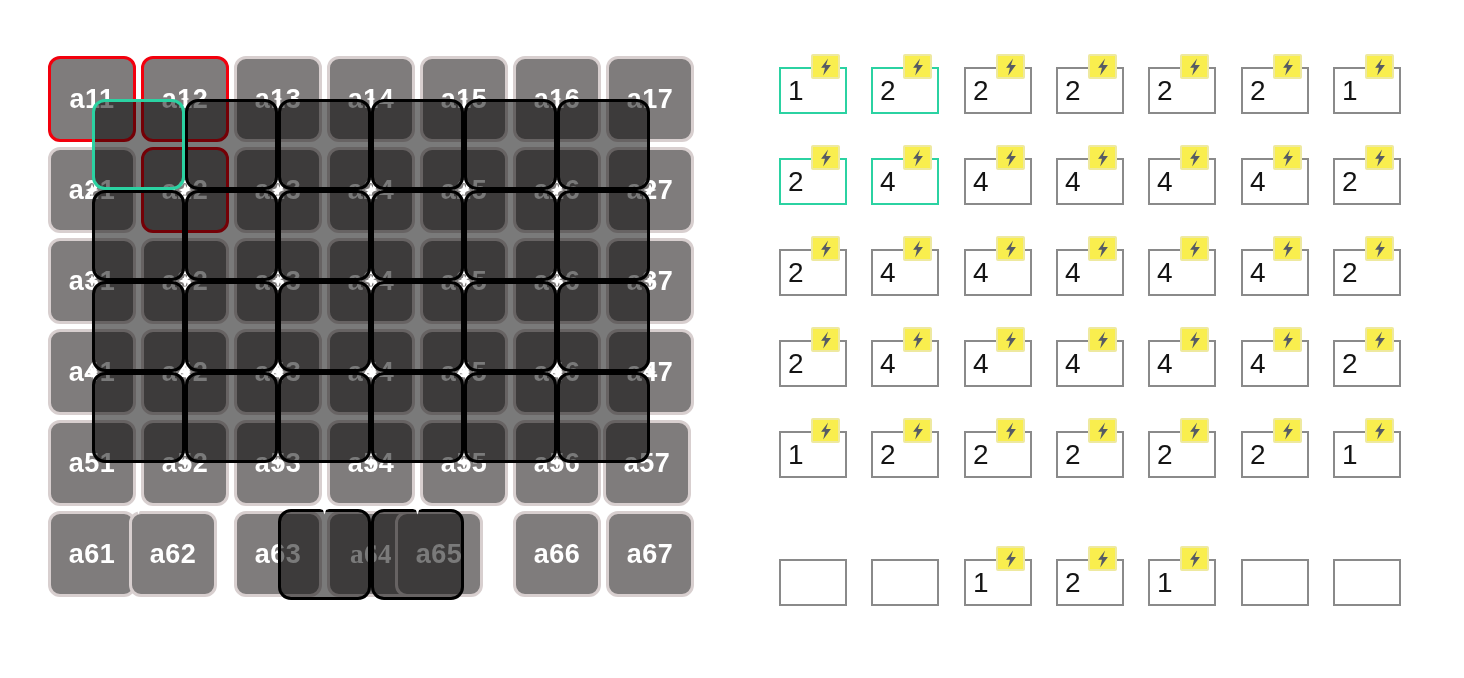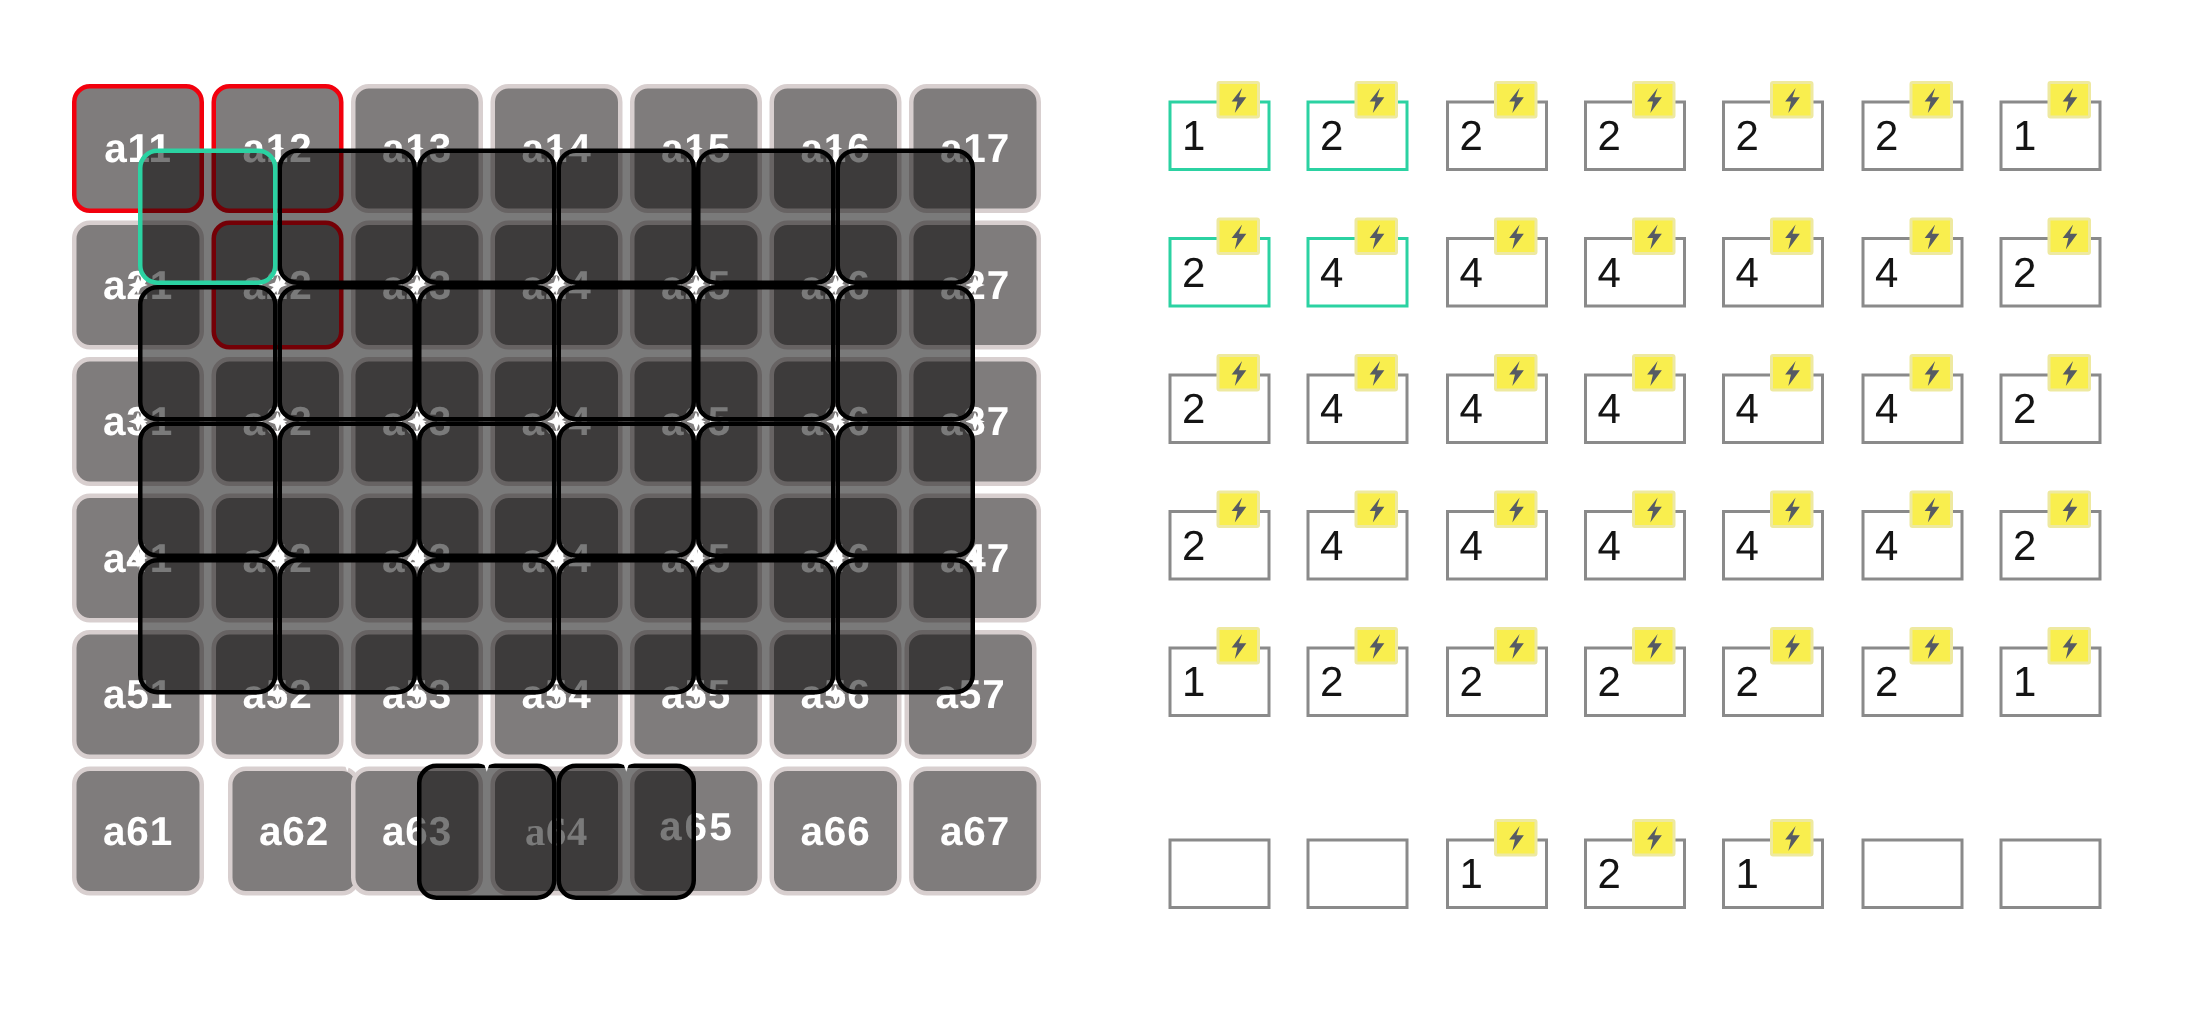--- a/index.html
+++ b/index.html
@@ -134,30 +134,30 @@
       </div>
       <div class="cell" style="left: 513px; top: 420px;">
         <span class="cell-label">a56</span>
       </div>
       <div class="cell" style="left: 603px; top: 420px;">
         <span class="cell-label">a57</span>
       </div>
       <div class="cell" style="left: 48px; top: 511px;">
         <span class="cell-label">a61</span>
       </div>
-      <div class="cell" style="left: 152px; top: 511px;">
+      <div class="cell" style="left: 129px; top: 511px;">
         <span class="cell-label">a62</span>
       </div>
       <div class="cell" style="left: 234px; top: 511px;">
         <span class="cell-label">a63</span>
       </div>
       <div class="cell" style="left: 327px; top: 511px; font-family: Liberation Serif, serif;">
         <span class="cell-label">a64</span>
       </div>
-      <div class="cell" style="left: 420px; top: 511px; font-family: Liberation Mono, monospace;">
+      <div class="cell" style="left: 395px; top: 511px;">
         <span class="cell-label">a65</span>
       </div>
       <div class="cell" style="left: 513px; top: 511px;">
         <span class="cell-label">a66</span>
       </div>
       <div class="cell" style="left: 606px; top: 511px;">
         <span class="cell-label">a67</span>
       </div>
       <div class="ov teal" style="left: 92px; top: 99px;"></div>
       <div class="ov" style="left: 185px; top: 99px;"></div>

